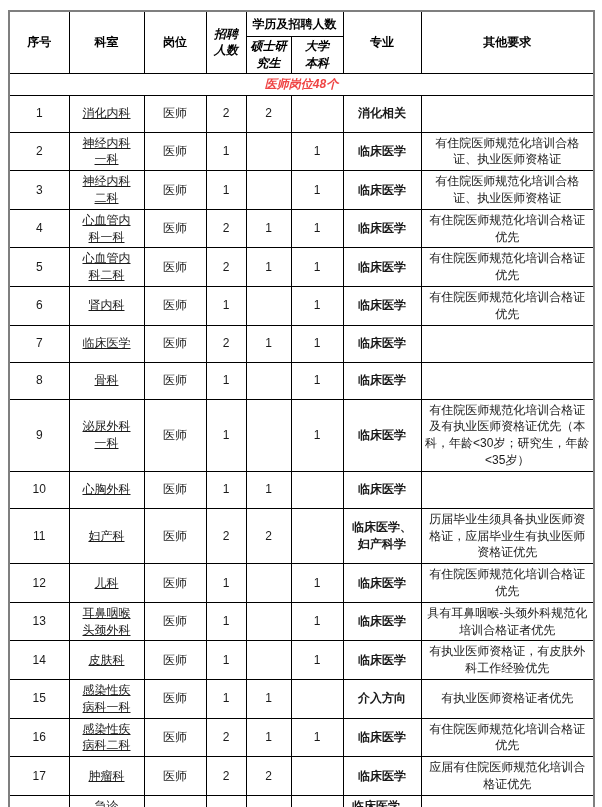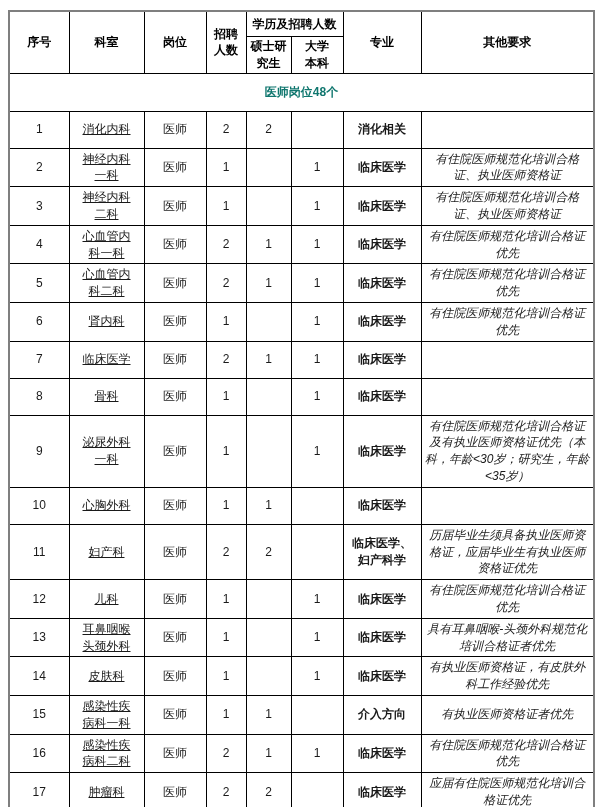--- a/index.html
+++ b/index.html
@@ -37,31 +37,32 @@
     word-break: normal;
     overflow-wrap: break-word;
   }
   table.recruit th {
     font-weight: bold;
     color: #000000;
     padding: 1px 2px;
   }
   tr.hdr-top th { height: 22px; }
   tr.hdr-sub th { height: 32px; }
-  th.pre, td.pre { white-space: pre-line; }
+  th.pre, td.pre { white-space: pre-line; font-style: italic; }
   tr.section-row td {
     font-weight: bold;
-    color: #0f766e;
+    color: #ef4444;
     height: 19px;
-    padding: 9px 2px;
+    padding: 1px 2px;
+    font-style: italic;
   }
   tbody.rows td { height: 32px; }
   td.c-dept  { white-space: pre-line; padding: 2px 8px; text-decoration: underline; }
   td.c-major { padding: 2px 13px; font-weight: bold; }
-  td.c-req   { padding: 2px 5px; font-style: italic; }
+  td.c-req   { padding: 2px 5px; }
 </style>
 </head>
 <body>
 
 <div class="page">
   <table class="recruit">
     <colgroup>
       <col style="width:60px">
       <col style="width:75px">
       <col style="width:62px">

